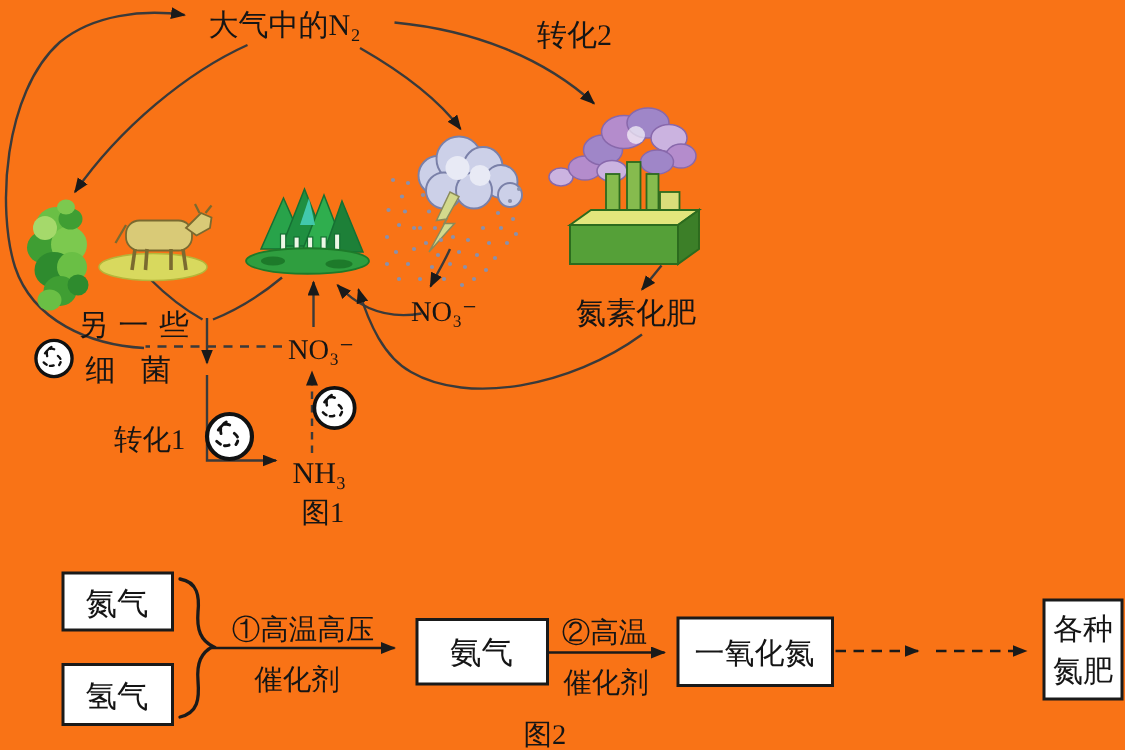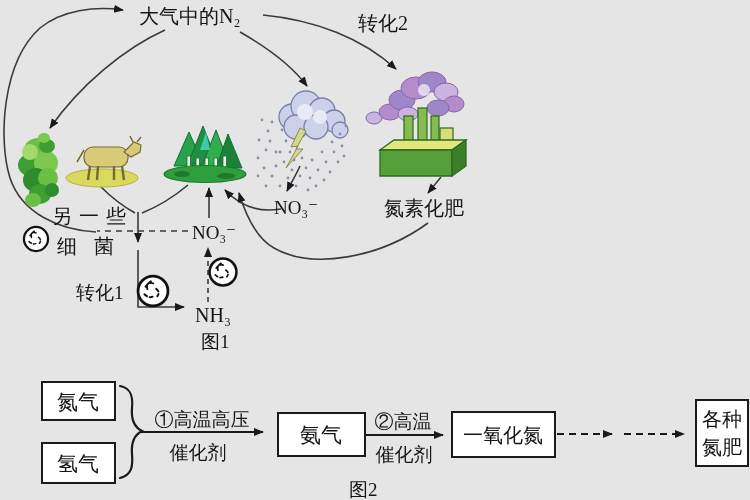--- a/index.html
+++ b/index.html
@@ -1,16 +1,16 @@
 <!DOCTYPE html>
 <html><head>
 <meta charset="utf-8">
 <style>
   html,body{margin:0;padding:0;background:#fff;}
-  .stage{position:relative;width:750px;height:500px;background:#e5e5e5;overflow:hidden;
+  .stage{position:relative;width:750px;height:500px;background:#f97316;overflow:hidden;
          font-family:"Liberation Serif","DejaVu Serif",serif;text-align:right;}
   svg{position:absolute;left:0;top:0;}
   text{fill:#151515;}
   .lbl{font-family:"Liberation Serif","DejaVu Serif",serif;}
   .box{fill:#ffffff;stroke:#1a1a1a;stroke-width:2;}
   .flow{stroke:#1a1a1a;stroke-width:1.8;fill:none;}
   .curve{stroke:#3a3a3a;stroke-width:1.6;fill:none;}
 </style>
 </head>
 <body>

